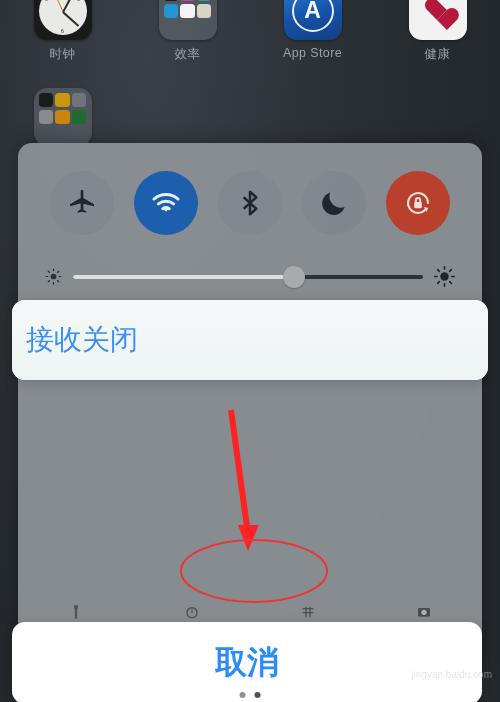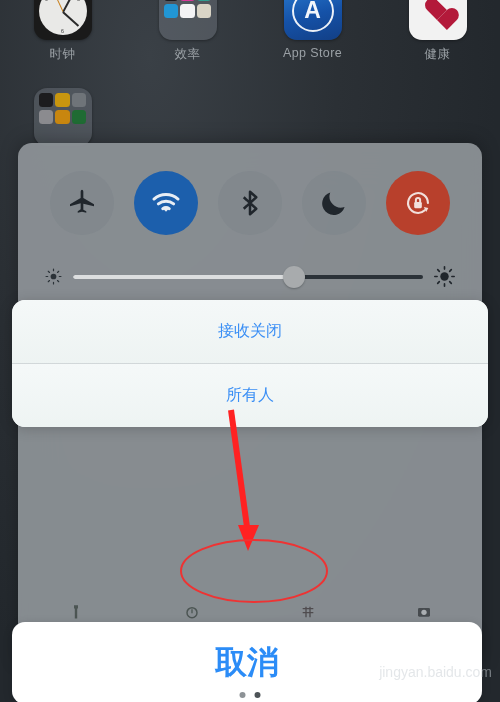--- a/index.html
+++ b/index.html
@@ -141,22 +141,22 @@
     background: rgba(248,250,250,.96);
     box-shadow: 0 2px 14px rgba(0,0,0,.18);
   }
   #sheet-message {
     padding: 17px 26px 16px 26px;
     font-size: 15px; line-height: 1.55; color: #6f7478;
     text-align: center;
     border-bottom: 1px solid rgba(130,140,145,.3);
   }
   .sheet-option {
-    padding: 21px 14px; text-align: center;
-    font-size: 16px; color: #3b8ff5;
+    padding: 21px 14px; 
+    font-size: 28px; color: #3b8ff5;
     border-bottom: 1px solid rgba(130,140,145,.3);
     background: linear-gradient(180deg, rgba(245,249,249,.96), rgba(238,244,243,.96));
   }
   .sheet-option:last-child { border-bottom: none; }
 
   #cancel-sheet {
     position: absolute; left: 12px; top: 622px; width: 470px;
     border-radius: 13px; background: #fff;
     padding: 19px 10px; text-align: center;
     font-size: 32px; font-weight: bold; color: #2b8cf7;
@@ -168,21 +168,21 @@
 
   
   #watermark {
     position: absolute; right: 8px; bottom: 22px;
     text-align: right; opacity: .5;
   }
   #wm-main {
     font-size: 21px; font-weight: bold; color: #c9cfd4;
     letter-spacing: .5px; line-height: 1;
   }
-  #wm-sub { font-size: 14px; color: #c9cfd4; margin-top: 12px; }
+  #wm-sub { font-size: 10px; color: #c9cfd4; margin-top: 12px; }
 
   #page-dots {
     position: absolute; left: 50%; bottom: 4px; transform: translateX(-50%);
     display: flex; gap: 9px;
   }
   .dot { width: 6px; height: 6px; border-radius: 50%; background: #8d9296; }
   .dot.inactive { background: #4d5357; }
 </style>
 </head>
 <body>
@@ -337,21 +337,20 @@
       <circle cx="12" cy="12.5" r="4" fill="#c8ccd0"></circle>
     </svg>
   </div>
 </div>
 
 <div id="action-sheet">
 
   <div class="sheet-option">接收关闭</div>
 
 
-  <div class="sheet-option">所有人</div>
 </div>
 
 <div id="cancel-sheet">取消</div>
 
 <svg id="annotation-layer" width="500" height="702" viewBox="0 0 500 702">
   <line x1="231" y1="410" x2="247" y2="527" stroke="#ff2222" stroke-width="6"></line>
   <polygon points="238,525 259,525 248,551" fill="#ff2222"></polygon>
   <ellipse cx="254" cy="571" rx="73" ry="31" fill="none" stroke="#ee3333" stroke-width="2"></ellipse>
 </svg>
 

